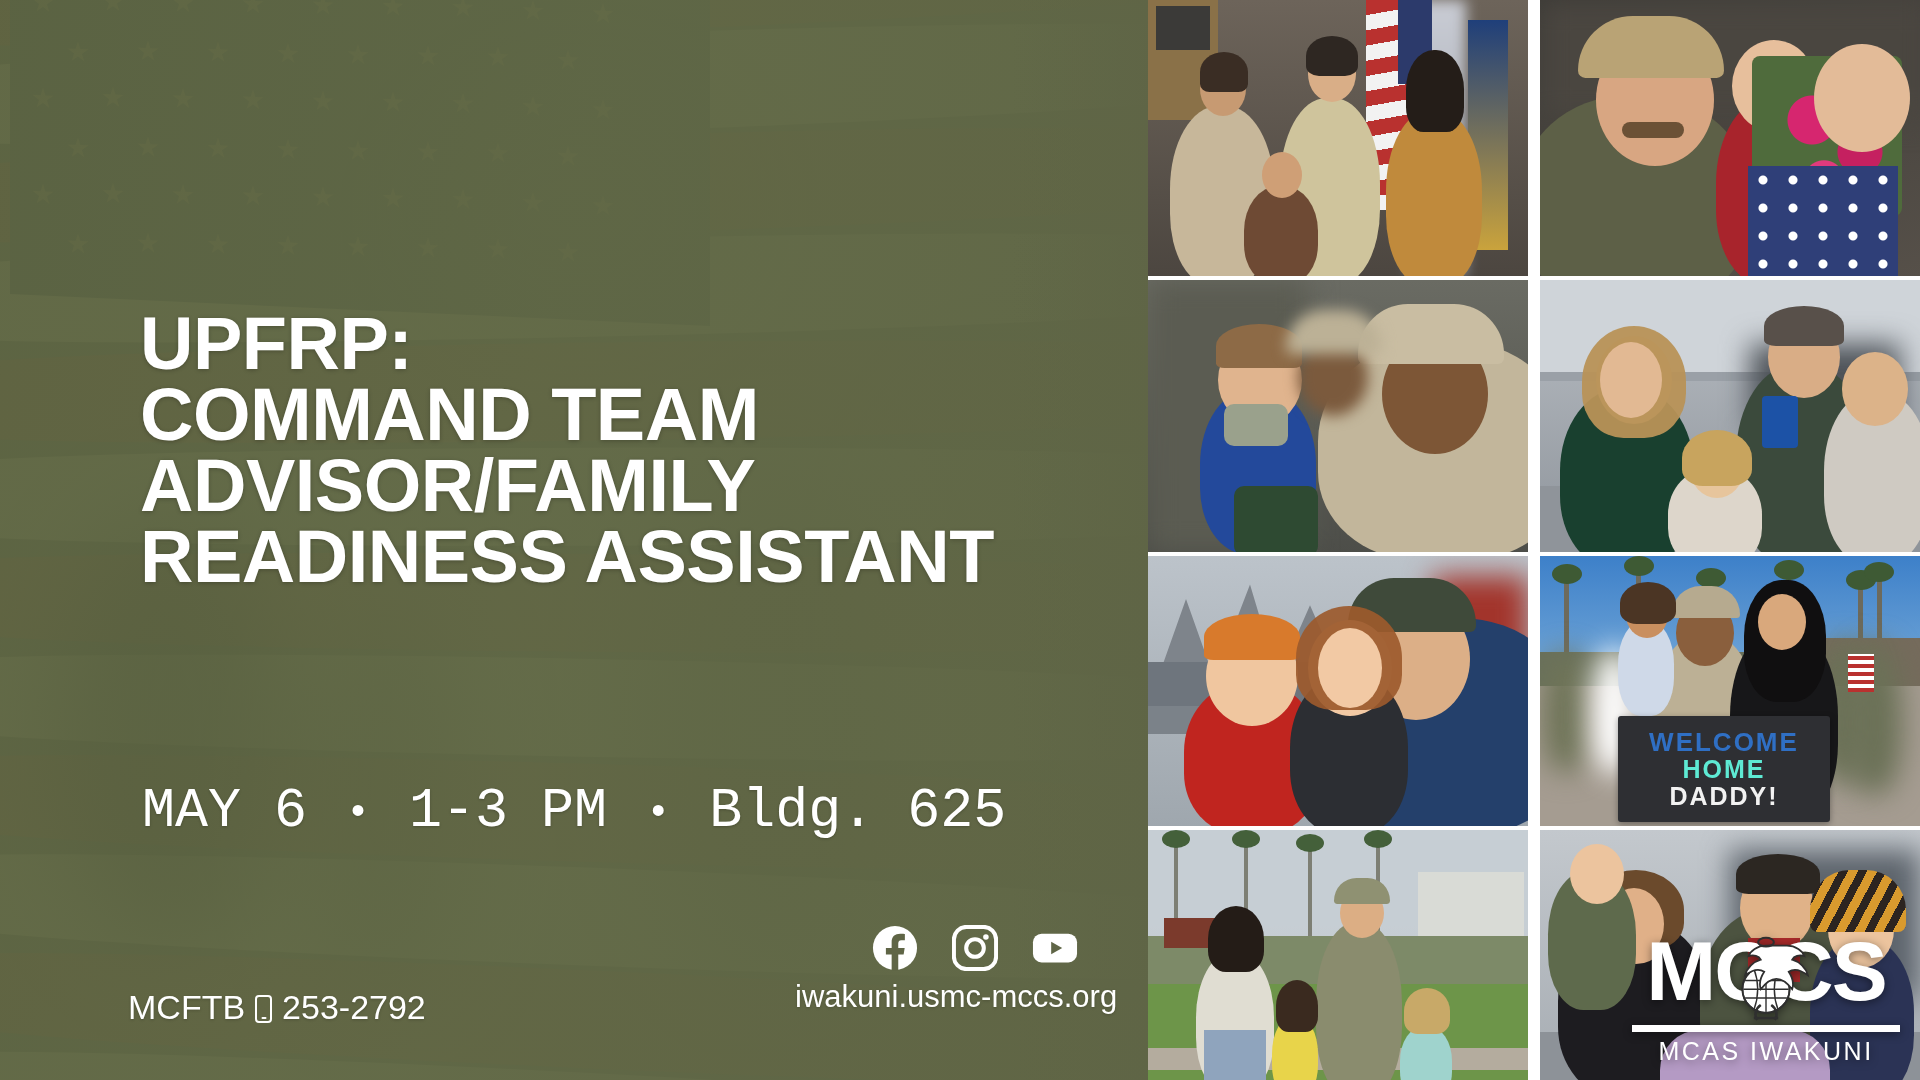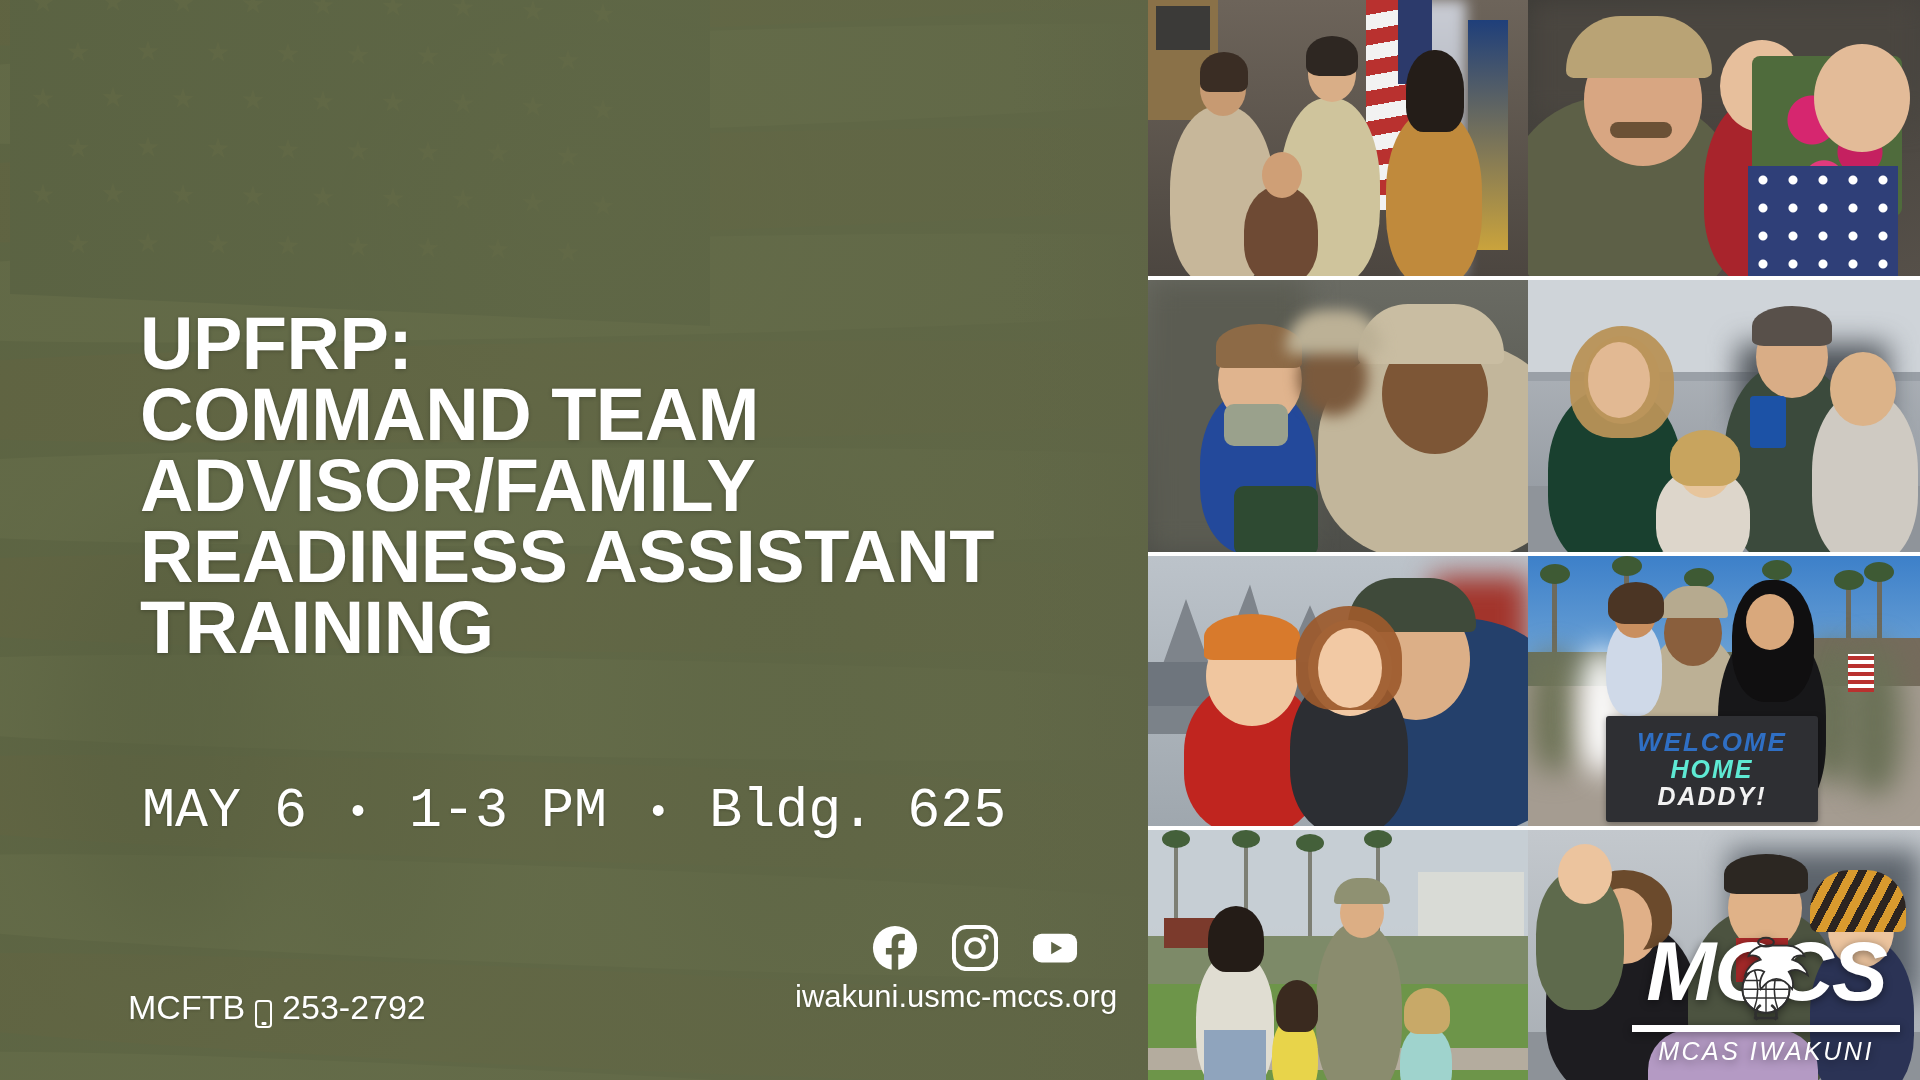--- a/index.html
+++ b/index.html
@@ -69,21 +69,21 @@
     font-size:55px; font-weight:400; color:#ffffff; white-space:nowrap;
     text-shadow:0 1px 3px rgba(0,0,0,.22);
     font-family:Liberation Mono, monospace;
   }
   .details .dot { font-size:40px; vertical-align:2px; padding:0 6px; }
 
   
   .contact {
     position:absolute; left:128px; top:988px;
     font-size:34px; color:#ffffff; white-space:nowrap;
-    display:flex; align-items:flex-end; gap:10px;
+    display:flex; align-items:center; gap:10px;
     text-shadow:0 1px 3px rgba(0,0,0,.2);
   }
   .phone-glyph {
     display:inline-block; width:17px; height:28px;
     border:2.5px solid #fff; border-radius:4px; position:relative; top:1px;
   }
   .phone-glyph::after{
     content:""; position:absolute; left:50%; bottom:1.5px; transform:translateX(-50%);
     width:5px; height:2.5px; background:#fff; border-radius:1px;
   }
@@ -100,21 +100,21 @@
   .collage {
     position:absolute; left:1148px; top:0; width:772px; height:1080px;
     display:grid;
     grid-template-columns:380px 392px;
     grid-template-rows:276px 272px 270px 262px;
     gap:4px 0;
     background:#ffffff;
   }
   .cell { position:relative; overflow:hidden; background:#3b3f46; }
   .cell + .cell { }
-  .cell.sep-l { margin-left:0;font-style:italic; }
+  .cell.sep-l { margin-left:12px; }
 
   
   .sky   { position:absolute; inset:0; }
   .layer { position:absolute; }
   .fig   { position:absolute; border-radius:46% 46% 40% 40%; }
   .head  { position:absolute; border-radius:50%; }
   .soft  { filter:blur(7px); }
   .softer{ filter:blur(14px); }
 
   
@@ -229,21 +229,20 @@
     <div class="edge-fade"></div>
 
     <div class="content">
 
 
       <div class="headline">
         <span class="ln">UPFRP:</span>
         <span class="ln">COMMAND TEAM</span>
         <span class="ln">ADVISOR/FAMILY</span>
         <span class="ln">READINESS ASSISTANT</span>
-        <span class="ln">TRAINING</span>
       </div>
 
       <div class="details">
         <span>MAY 6</span>
         <span class="dot">•</span>
         <span>1-3 PM</span>
         <span class="dot">•</span>
         <span>Bldg. 625</span>
       </div>
 

